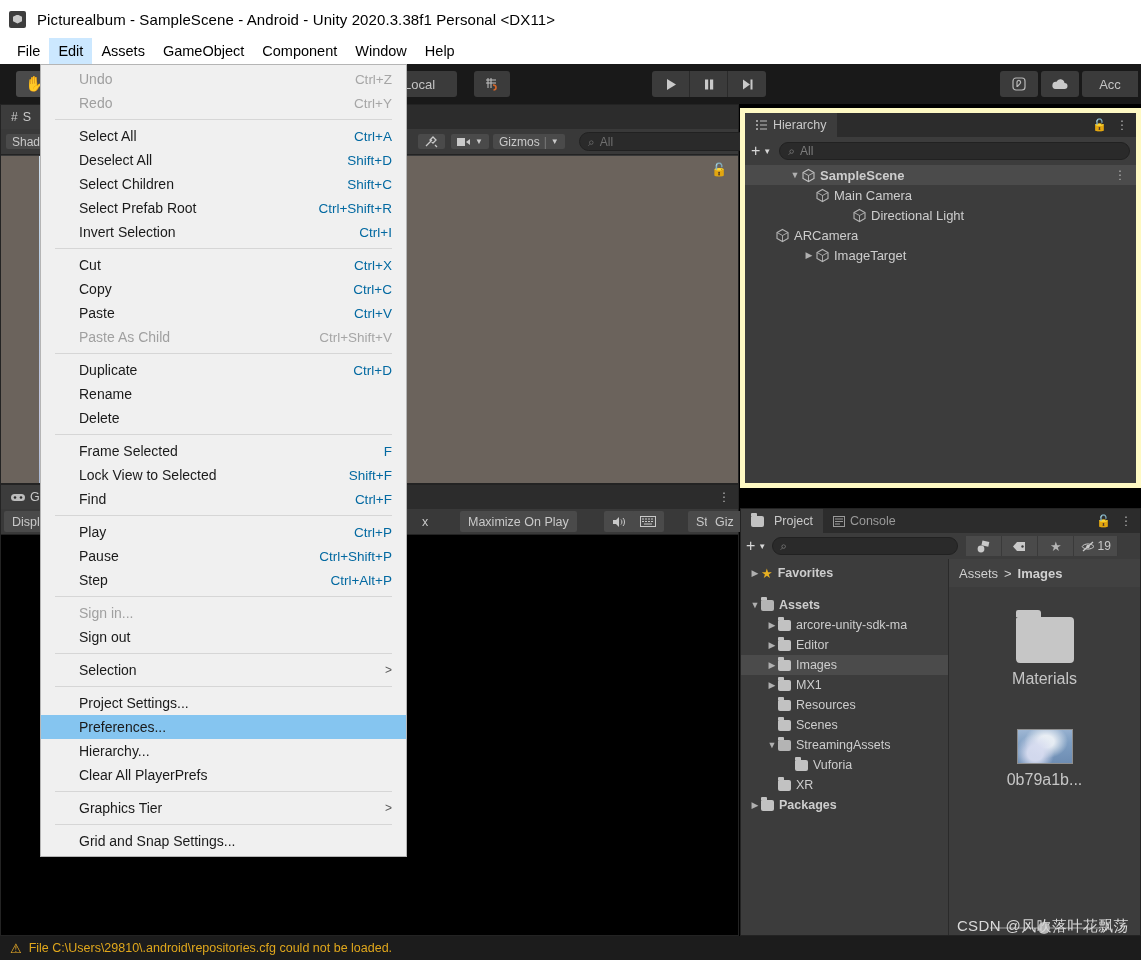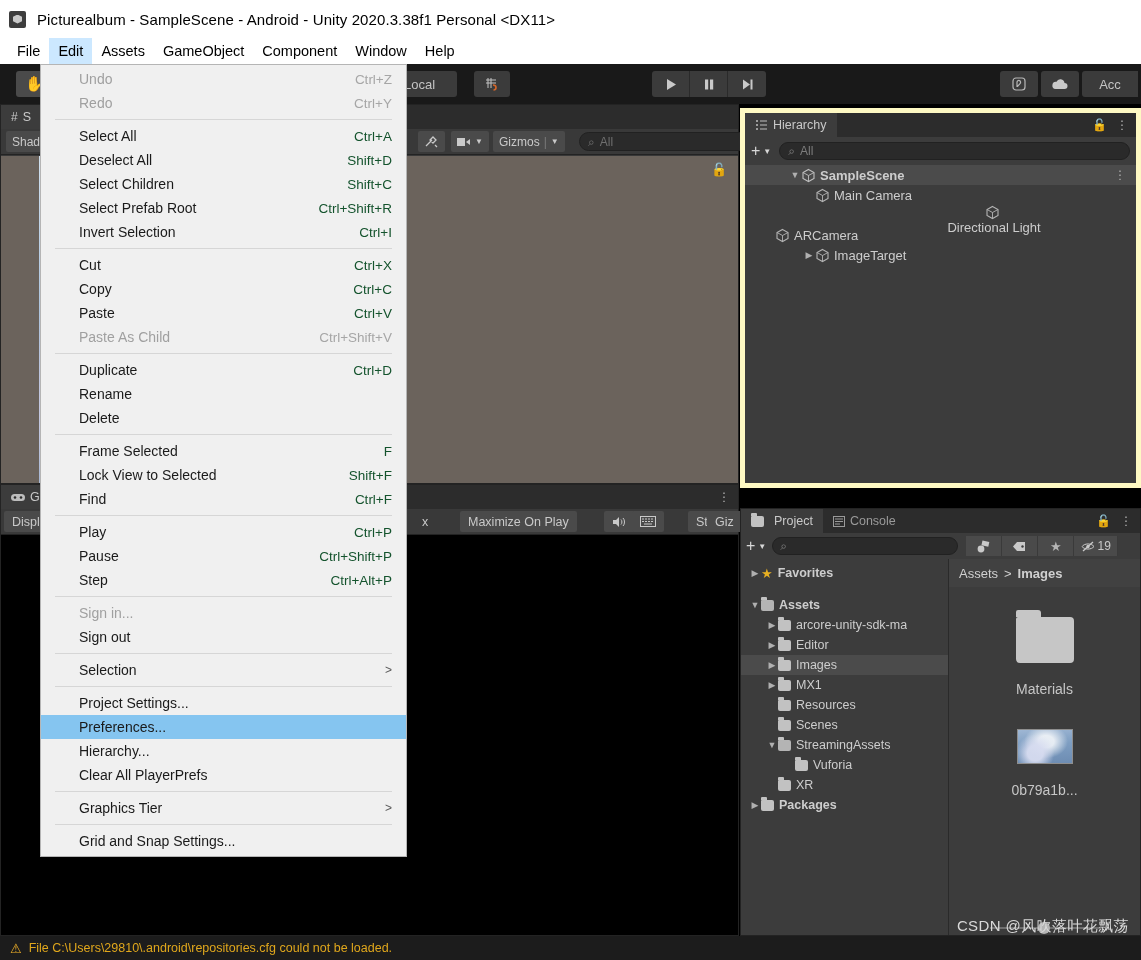--- a/index.html
+++ b/index.html
@@ -67,21 +67,21 @@
   #scene-tabrow{ height:24px; background:#2c2c2c; display:flex; align-items:stretch; }
   .panel-tab{
     display:flex; align-items:center; gap:5px; padding:0 10px;
     background:#3c3c3c; color:#c9c9c9; font-size:12.5px; white-space:nowrap;
   }
   .panel-tab.inactive{ background:#2c2c2c; color:#9a9a9a; }
   #scene-toolbar{
     height:26px; background:#393939; display:flex; align-items:center;
     padding-left:4px; gap:3px; border-bottom:1px solid #232323;
   }
-  .sc-btn{ height:21px; background:#4a4a4a; border-radius:2px; color:#c9c9c9;
+  .sc-btn{ height:15px; background:#4a4a4a; border-radius:2px; color:#c9c9c9;
     font-size:12px; display:flex; align-items:center; padding:0 6px; gap:4px; }
   .sc-search{
     height:19px; width:180px; background:#2a2a2a; border:1px solid #212121;
     border-radius:10px; display:flex; align-items:center; padding:0 8px;
     gap:5px; color:#6f6f6f; font-size:12px;
   }
   #scene-canvas{
     position:absolute; left:0; top:51px; width:737px; height:327px;
     background:#6b635c; overflow:hidden;
   }
@@ -155,21 +155,21 @@
   .prow.selected{ background:#4b4b4b; }
   .folder-ic{ width:13px; height:11px; background:#c2c2c2; border-radius:1px 2px 2px 2px;
     flex:none; margin-right:5px; position:relative; }
   .folder-ic:before{ content:""; position:absolute; left:0; top:-3px; width:6px;
     height:3px; background:#c2c2c2; border-radius:1px 1px 0 0; }
   .folder-ic.open{ background:#b4b4b4; }
   #proj-grid{ flex:1; background:#3c3c3c; position:relative; }
   #breadcrumb{ height:28px; background:#414141; display:flex; align-items:center;
     padding-left:10px; color:#d0d0d0; font-size:13px; gap:6px; }
   .asset{ position:absolute; width:100%; text-align:center; }
-  .asset-label{ color:#c6c6c6; font-size:14px; margin-top:18px; }
+  .asset-label{ color:#c6c6c6; font-size:16px; margin-top:7px; }
   #big-folder{ width:58px; height:46px; margin:0 auto; background:#c6c6c6;
     border-radius:2px 4px 4px 4px; position:relative; }
   #big-folder:before{ content:""; position:absolute; left:0; top:-7px; width:25px;
     height:7px; background:#c6c6c6; border-radius:2px 3px 0 0; }
   #img-thumb{ width:56px; height:35px; margin:0 auto; border:1px solid #8e8e8e;
     background:
       radial-gradient(circle at 32% 70%, rgba(215,220,240,.95) 0 18%, rgba(0,0,0,0) 44%),
       radial-gradient(ellipse at 52% 35%, rgba(255,255,255,.8) 0 20%, rgba(0,0,0,0) 55%),
       linear-gradient(175deg,#9fb7d4 0%,#7e9ec2 45%,#6d8cb2 100%);
   }
@@ -199,21 +199,21 @@
     background:#f0f0f0; border:1px solid #b5b5b5; z-index:50;
     padding:2px 0 3px 0;
   }
   .mrow{
     height:24px; display:flex; align-items:center; color:#1a1a1a;
     font-size:14px; padding:0 14px 0 38px; position:relative; white-space:nowrap;
   }
   .mrow.disabled{ color:#a0a0a0; }
   .mrow.hl{ background:#85c5f0; }
   .mlabel{ flex:1; }
-  .mshort{ color:#14532d; font-size:13.5px; }
+  .mshort{ color:#0369a1; font-size:13.5px; }
   .mrow.disabled .mshort{ color:#a6a6a6; }
   .msub{ color:#5a5a5a; font-size:12px; }
   .msep{ height:1px; background:#d6d6d6; margin:4px 14px 4px 14px; }
 </style>
 </head>
 <body>
 
 <div id="titlebar">
   <div id="app-icon">
       <div class="inner"></div>
@@ -431,21 +431,21 @@
       <span style="font-weight:bold;">SampleScene</span>
       <span class="hdots">⋮</span>
     </div>
     <div class="hrow" style="padding-left:70px;">
       <svg class="cube-ic" viewBox="0 0 15 15">
         <path d="M7.5 1.5l5.5 3v6l-5.5 3-5.5-3v-6z" stroke="#b4b4b4" stroke-width="1.1" fill="none"></path>
         <path d="M2 4.5l5.5 3 5.5-3M7.5 7.5v6" stroke="#b4b4b4" stroke-width=".9" fill="none"></path>
       </svg>
       <span>Main Camera</span>
     </div>
-    <div class="hrow" style="padding-left:107px;flex-direction:column;">
+    <div class="hrow" style="padding-left:107px;">
       <svg class="cube-ic" viewBox="0 0 15 15">
         <path d="M7.5 1.5l5.5 3v6l-5.5 3-5.5-3v-6z" stroke="#b4b4b4" stroke-width="1.1" fill="none"></path>
         <path d="M2 4.5l5.5 3 5.5-3M7.5 7.5v6" stroke="#b4b4b4" stroke-width=".9" fill="none"></path>
       </svg>
       <span>Directional Light</span>
     </div>
     <div class="hrow" style="padding-left:30px;align-items:center;">
       <svg class="cube-ic" viewBox="0 0 15 15">
         <path d="M7.5 1.5l5.5 3v6l-5.5 3-5.5-3v-6z" stroke="#b4b4b4" stroke-width="1.1" fill="none"></path>
         <path d="M2 4.5l5.5 3 5.5-3M7.5 7.5v6" stroke="#b4b4b4" stroke-width=".9" fill="none"></path>

